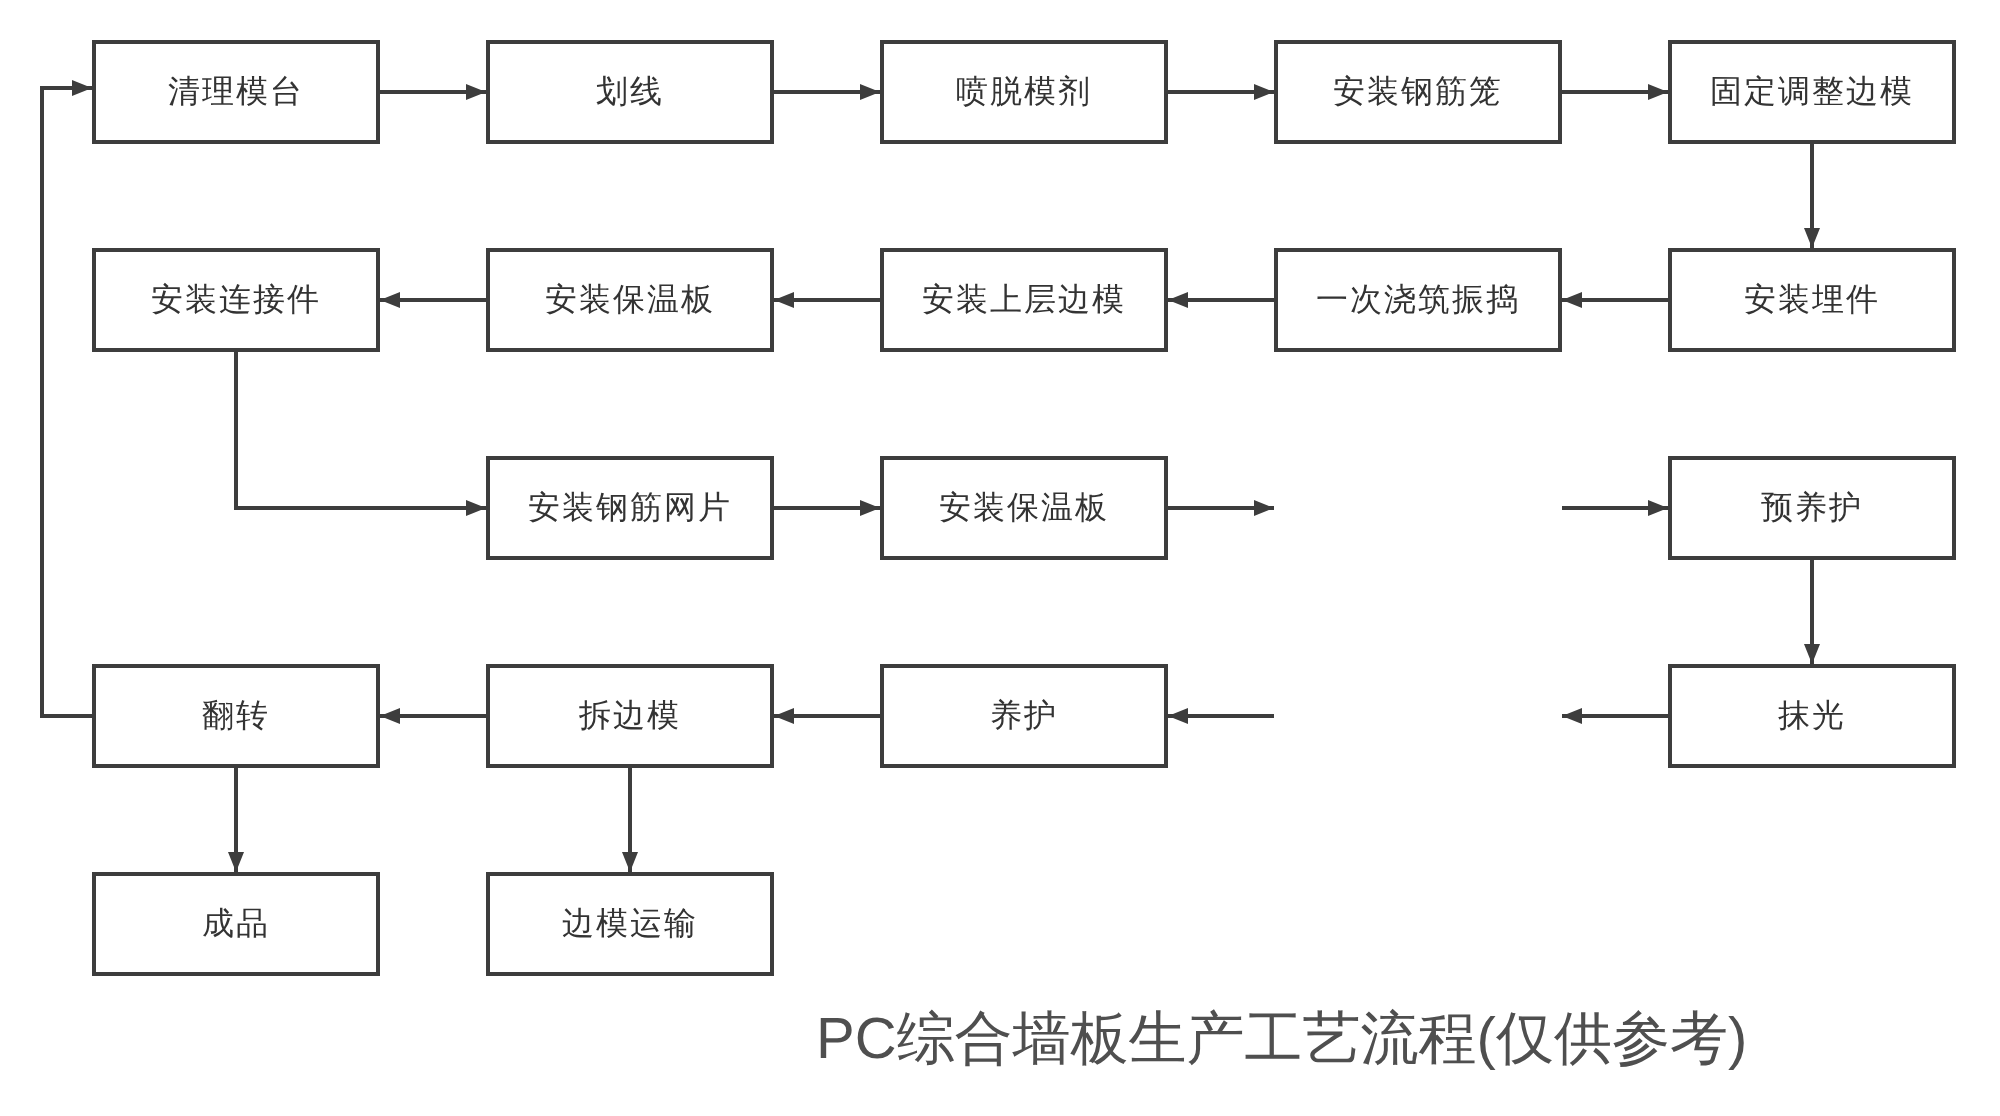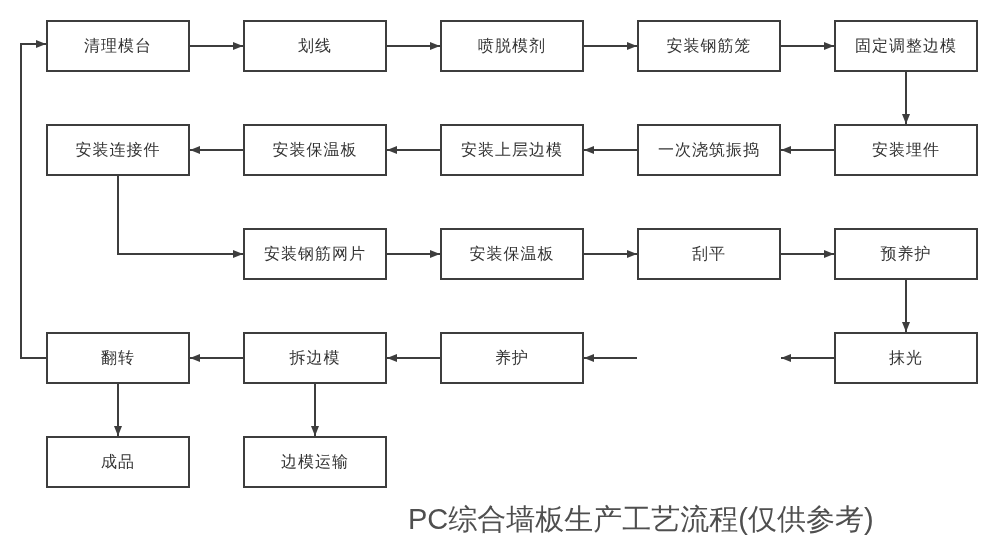--- a/index.html
+++ b/index.html
@@ -91,21 +91,20 @@
   <div class="node" style="left:834px;top:20px">固定调整边模</div>
 
   <div class="node" style="left:834px;top:124px">安装埋件</div>
   <div class="node" style="left:637px;top:124px">一次浇筑振捣</div>
   <div class="node" style="left:440px;top:124px">安装上层边模</div>
   <div class="node" style="left:243px;top:124px">安装保温板</div>
   <div class="node" style="left:46px;top:124px">安装连接件</div>
 
   <div class="node" style="left:243px;top:228px">安装钢筋网片</div>
   <div class="node" style="left:440px;top:228px">安装保温板</div>
-  <div class="node" style="left:637px;top:228px">刮平</div>
   <div class="node" style="left:834px;top:228px">预养护</div>
 
   <div class="node" style="left:834px;top:332px">抹光</div>
   <div class="node" style="left:440px;top:332px">养护</div>
   <div class="node" style="left:243px;top:332px">拆边模</div>
   <div class="node" style="left:46px;top:332px">翻转</div>
 
   <div class="node" style="left:46px;top:436px">成品</div>
   <div class="node" style="left:243px;top:436px">边模运输</div>
 

